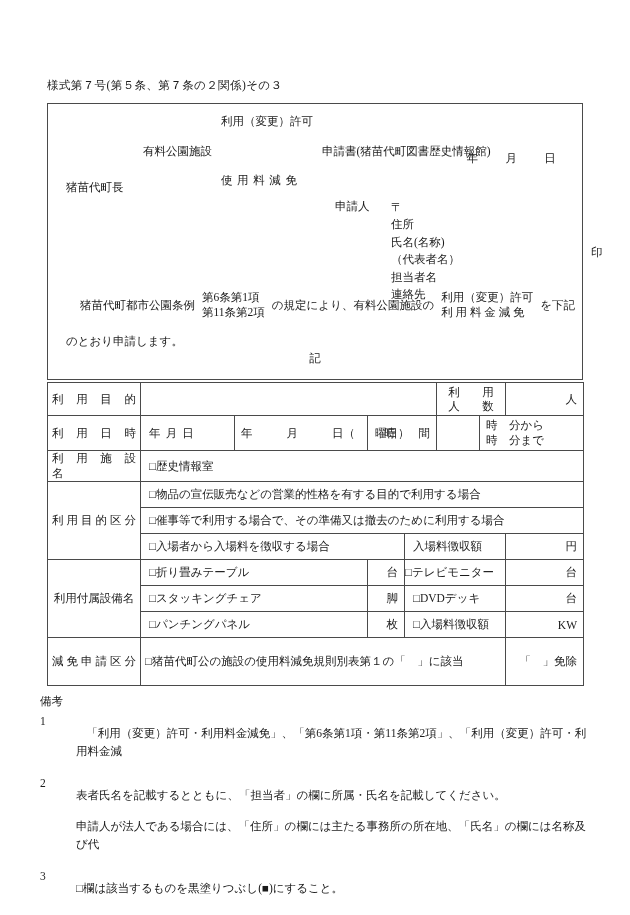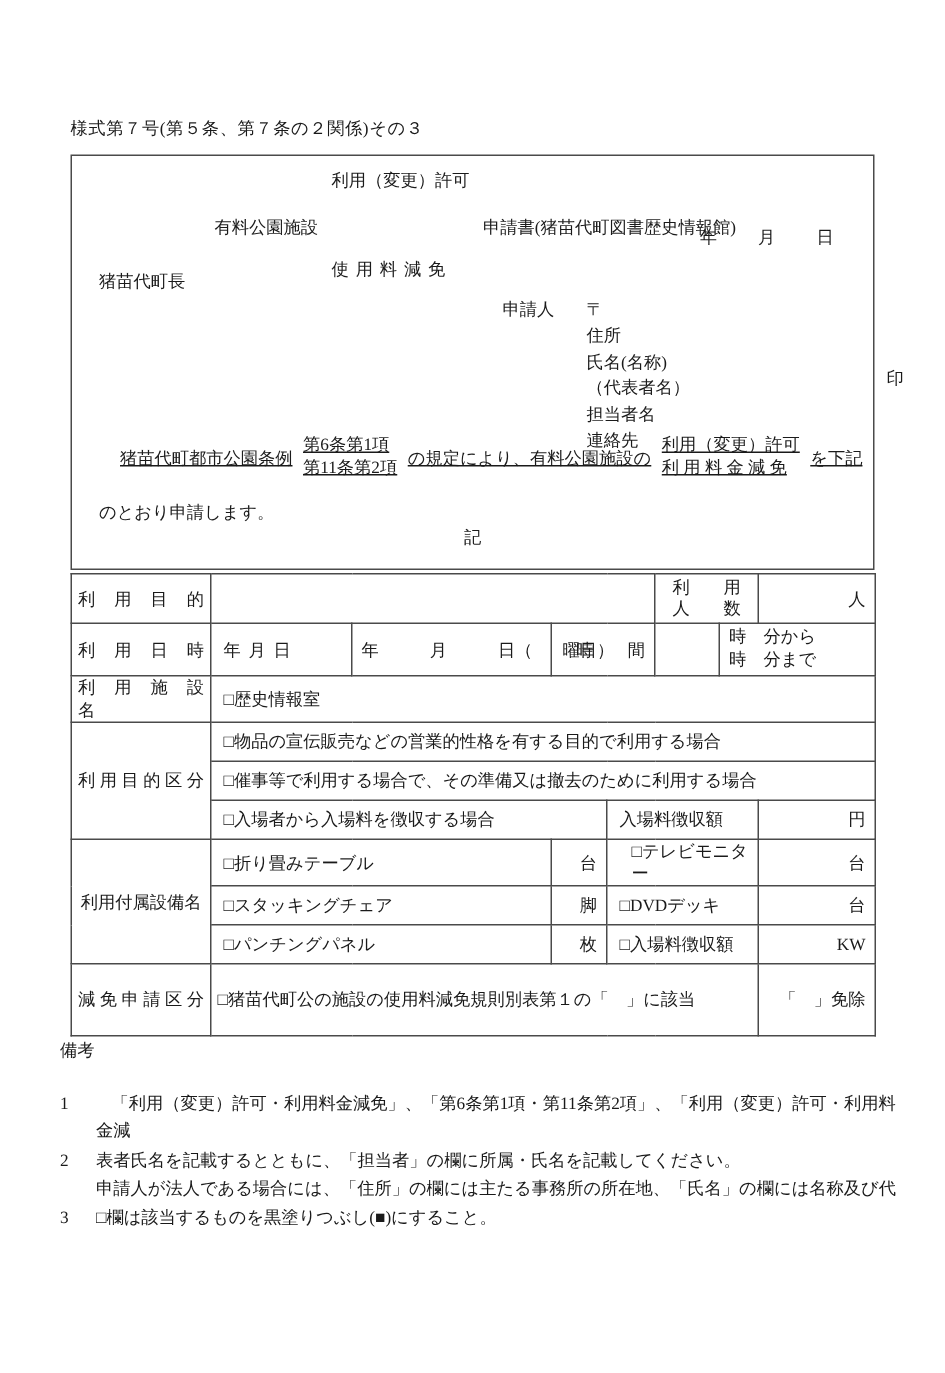--- a/index.html
+++ b/index.html
@@ -116,21 +116,20 @@
     left: 18px;
     top: 186px;
     width: 504px;
     font-size: 11.5px;
   }
   .ord-line1 {
     display: flex;
     align-items: center;
     white-space: nowrap;
     padding-left: 14px;
-    text-decoration: underline;
   }
   .ord-stack {
     display: inline-flex;
     flex-direction: column;
     line-height: 1.32;
     text-align: left;
     margin: 0 7px;
   }
   .ord-stack span { white-space: nowrap; }
   .ord-line2 {
@@ -213,31 +212,31 @@
 
   
   .remarks {
     position: absolute;
     left: 40px;
     top: 692px;
     width: 560px;
     font-size: 11.5px;
     line-height: 1.62;
   }
-  .remarks .head { margin-bottom: 16px; }
+  .remarks .head { margin-bottom: 1px; }
   .note {
     display: flex;
     margin-bottom: 1px;
   }
   .note-num {
     width: 24px;
     flex: 0 0 24px;
   }
   .note-body { flex: 1 1 auto; }
-  .note-body p { margin: 0; font-family: Liberation Serif, serif; }
+  .note-body p { margin: 12px; font-family: Liberation Serif, serif; }
   .indent1 { text-indent: 0.9em; }
 </style>
 </head>
 <body>
 
 <div class="page">
 
   <div class="form-no">様式第７号(第５条、第７条の２関係)その３</div>
 
   <div class="header-box">
@@ -370,21 +369,21 @@
     </tr>
 
     <tr>
       <td class="lbl" rowspan="3">
         <span>利用付属設備名</span>
       </td>
       <td colspan="2" style="height:26px;padding-left:8px">□折り畳みテーブル</td>
       <td class="right dotted-l">
         <span>台</span>
       </td>
-      <td colspan="3" style="padding-left:16px">□テレビモニター</td>
+      <td colspan="3" style="padding-left:0">□テレビモニター</td>
       <td class="right dotted-l">
         <span>台</span>
       </td>
     </tr>
     <tr>
       <td colspan="2" style="height:26px;padding-left:8px">□スタッキングチェア</td>
       <td class="right dotted-l">
         <span>脚</span>
       </td>
       <td colspan="3" style="padding-left:8px">□DVDデッキ</td>

